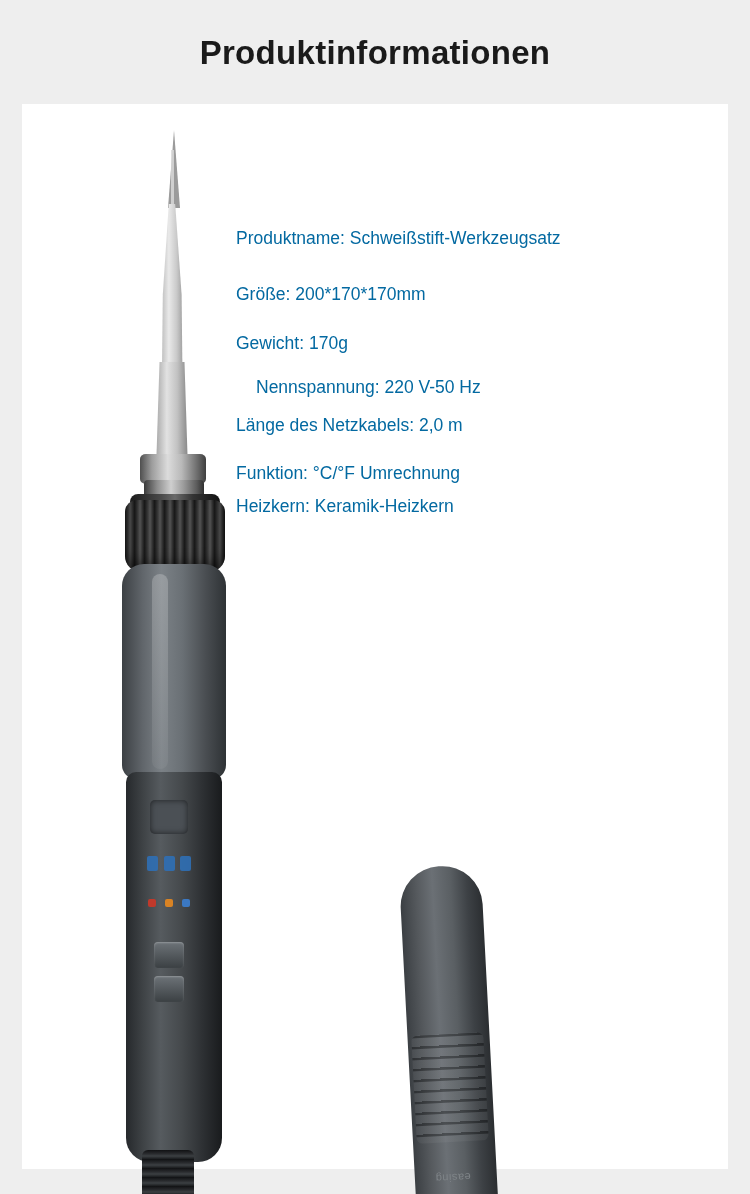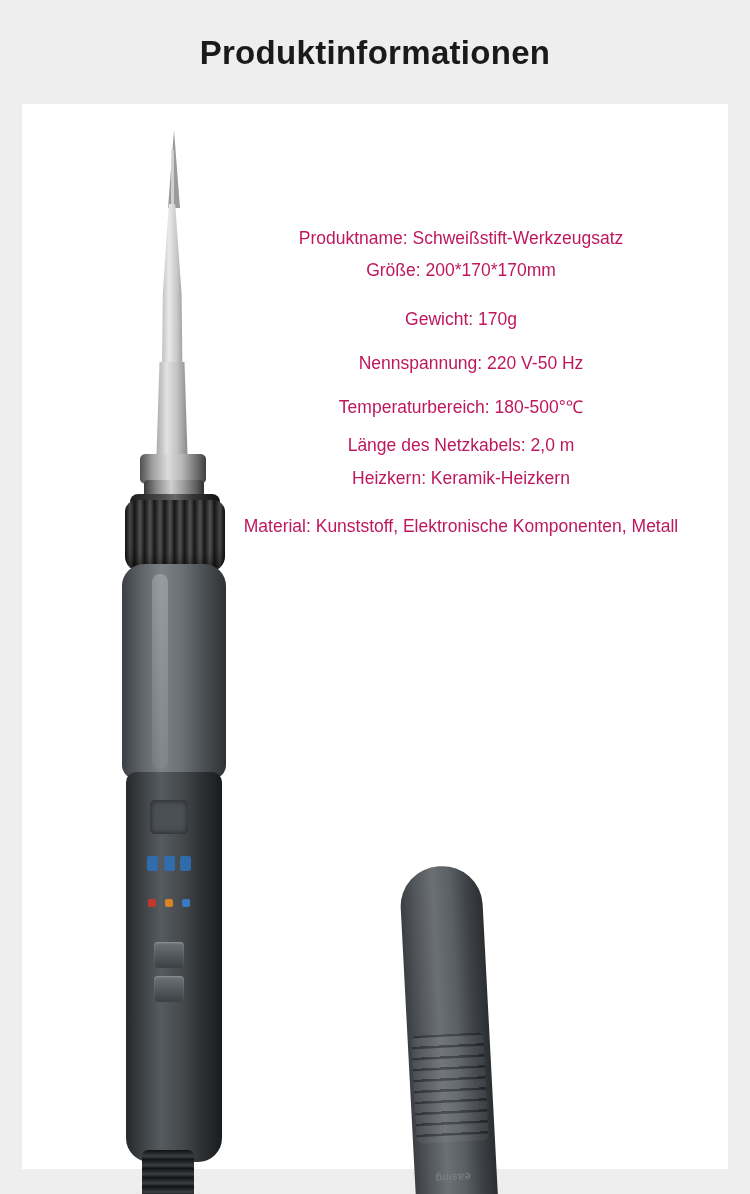--- a/index.html
+++ b/index.html
@@ -52,27 +52,26 @@
   
   .specs {
     position: absolute;
     left: 214px;
     top: 124px;
     width: 450px;
   }
   .spec-line {
     font-size: 17.5px;
     line-height: 21px;
-    color: #be185d;
+    color: #0369a1;
     white-space: nowrap;
-    text-align: center;
   }
   .spec-line.wrap { white-space: normal; line-height: 26px; }
   .sp-0  { margin-top: 0px; }
-  .sp-1  { margin-top: 11px; }
+  .sp-1  { margin-top: 35px; }
   .sp-2  { margin-top: 28px; }
   .sp-3  { margin-top: 23px; margin-left: 20px;}
   .sp-4  { margin-top: 23px; }
   .sp-5  { margin-top: 17px; }
   .sp-6  { margin-top: 27px; }
   .sp-7  { margin-top: 12px; }
   .sp-8  { margin-top: 24px; }
 
   
   .iron {
@@ -334,20 +333,19 @@
 
     <div class="cap"></div>
     <div class="cap-ribs"></div>
     <div class="cap-text">easing</div>
 
     <div class="specs">
       <div class="spec-line sp-0">Produktname: Schweißstift-Werkzeugsatz</div>
       <div class="spec-line sp-1">Größe: 200*170*170mm</div>
       <div class="spec-line sp-2">Gewicht: 170g</div>
       <div class="spec-line sp-3">Nennspannung: 220 V-50 Hz</div>
-      <div class="spec-line sp-4">Temperaturbereich: 180-500°℃</div>
       <div class="spec-line sp-5">Länge des Netzkabels: 2,0 m</div>
+      <div class="spec-line sp-6">Funktion: °C/°F Umrechnung</div>
       <div class="spec-line sp-7">Heizkern: Keramik-Heizkern</div>
-      <div class="spec-line wrap sp-8">Material: Kunststoff, Elektronische Komponenten, Metall</div>
     </div>
 
   </div>
 </div>
 
 </body></html>

